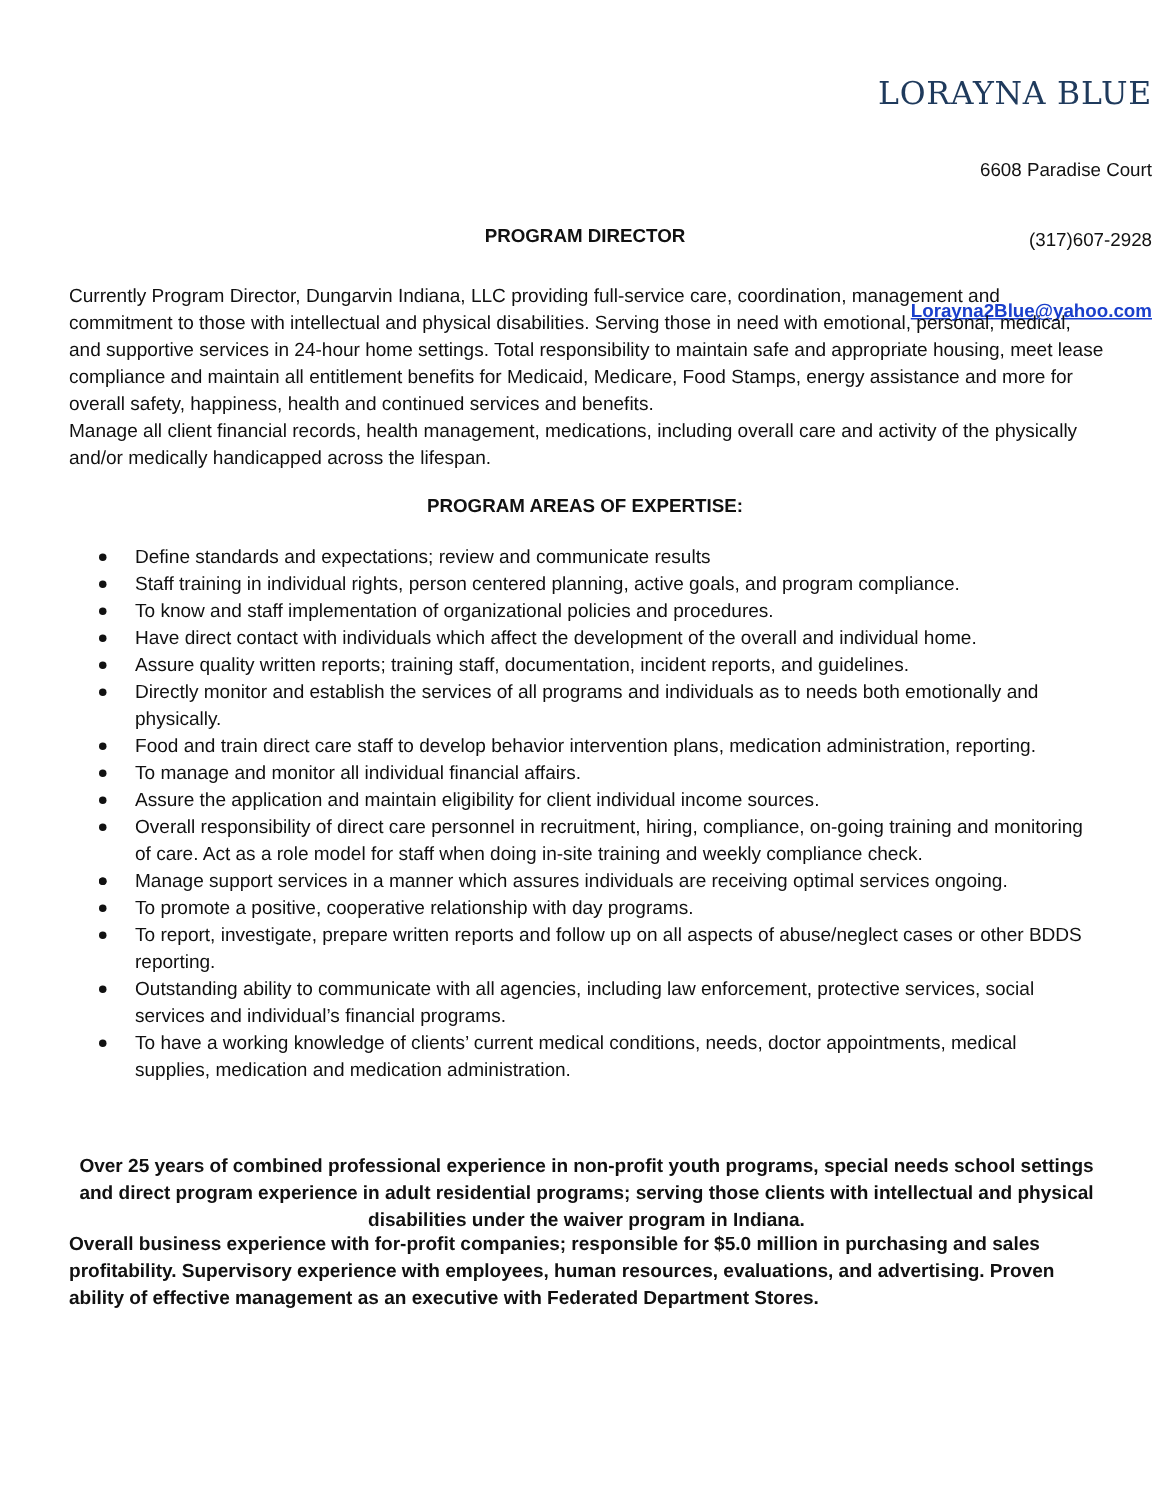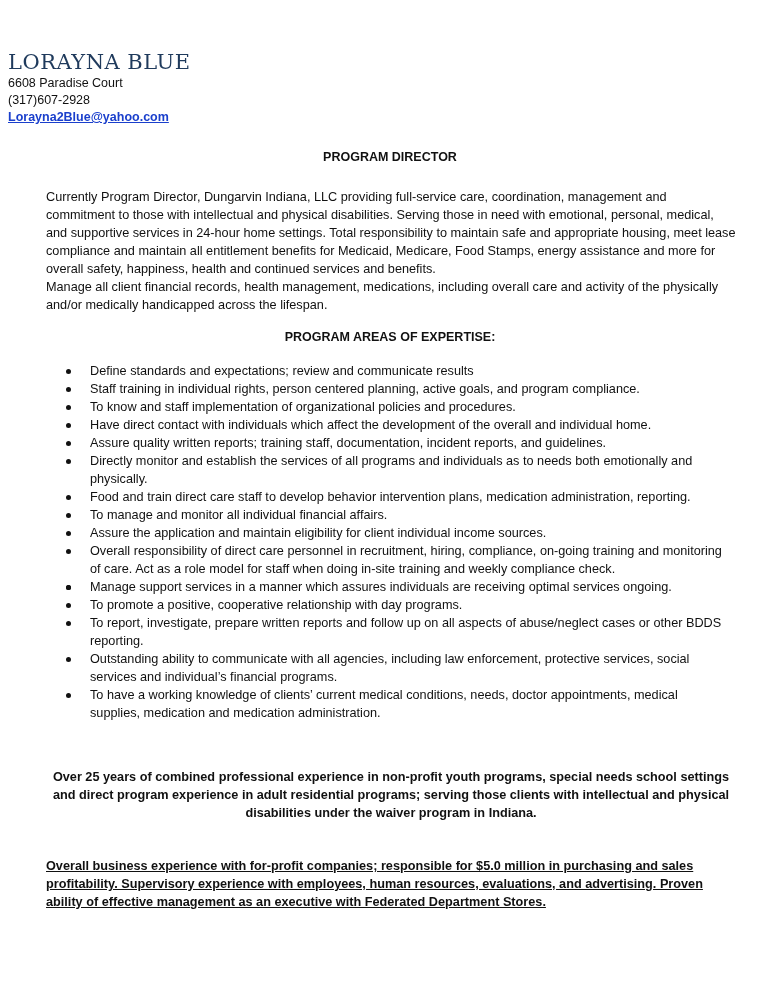--- a/index.html
+++ b/index.html
@@ -2,27 +2,27 @@
 <html><head>
   <meta charset="utf-8">
   <style>
     html, body { margin: 0; padding: 0; background: #ffffff; }
     body {
       width: 768px; height: 994px; position: relative; overflow: hidden;
       font-family: "Liberation Sans", "DejaVu Sans", sans-serif;
       color: #111111;
     }
     .page { position: absolute; left: 0; top: 0; width: 768px; height: 994px; }
-    .header { position: absolute; left: 0; top: 49px; width: 768px; text-align: left; }
+    .header { position: absolute; left: 0; top: 49px; width: 768px; text-align: right; }
     .name {
       font-family: "DejaVu Serif", "Liberation Serif", serif;
       font-size: 21px; letter-spacing: 0.5px; color: #1f3a5c;
       margin-left: 8px; line-height: 26px;
     }
-    .contact { font-size: 12.5px; line-height: 17px; margin-left: 8px; }
+    .contact { font-size: 12.5px; line-height: 17px; margin-left: 8px; margin-top: 30px; }
     .contact a { color: #1a3fcc; text-decoration: underline; font-weight: bold; }
     .role {
       position: absolute; top: 150px; left: 0; width: 768px; text-align: center;
       font-weight: bold; font-size: 12.5px; margin-left: 6px;
     }
     .summary {
       position: absolute; left: 46px; top: 188px; width: 690px;
       font-size: 12.7px; line-height: 18px;
     }
     .summary p { margin: 0; }
@@ -79,15 +79,15 @@
     <li><span class="dot"></span><span>Overall responsibility of direct care personnel in recruitment, hiring, compliance, on-going training and monitoring of care.  Act as a role model for staff when doing in-site training and weekly compliance check.</span></li>
     <li><span class="dot"></span></li>
     <li><span class="dot"></span><span>Manage support services in a manner which assures individuals are receiving optimal services ongoing.</span></li>
     <li><span class="dot"></span><span>To promote a positive, cooperative relationship with day programs.</span></li>
     <li><span class="dot"></span><span>To report, investigate, prepare written reports and follow up on all aspects of abuse/neglect cases or other BDDS reporting.</span></li>
     <li><span class="dot"></span><span>Outstanding ability to communicate with all agencies, including law enforcement, protective services, social services  and individual’s financial programs.</span></li>
     <li><span class="dot"></span><span>To have a working knowledge of clients’ current medical conditions, needs, doctor appointments, medical supplies, medication and medication administration.</span></li>
   </ul>
 
   <p class="bold-para" style="top:768px;text-align:center;">Over 25 years of combined professional experience in non-profit youth programs, special needs school settings and direct program experience in adult residential programs; serving those clients with intellectual and physical disabilities under the waiver program in Indiana.</p>
-  <p class="bold-para" style="top:857px;text-decoration:underline;">Overall business experience with for-profit companies; responsible for $5.0 million in purchasing and sales profitability.  Supervisory experience with employees, human resources, evaluations, and advertising.  Proven ability of effective management as an executive with Federated Department Stores.</p>
+  <p class="bold-para" style="top:820px;">Overall business experience with for-profit companies; responsible for $5.0 million in purchasing and sales profitability.  Supervisory experience with employees, human resources, evaluations, and advertising.  Proven ability of effective management as an executive with Federated Department Stores.</p>
 
 </div>
 
 </body></html>

